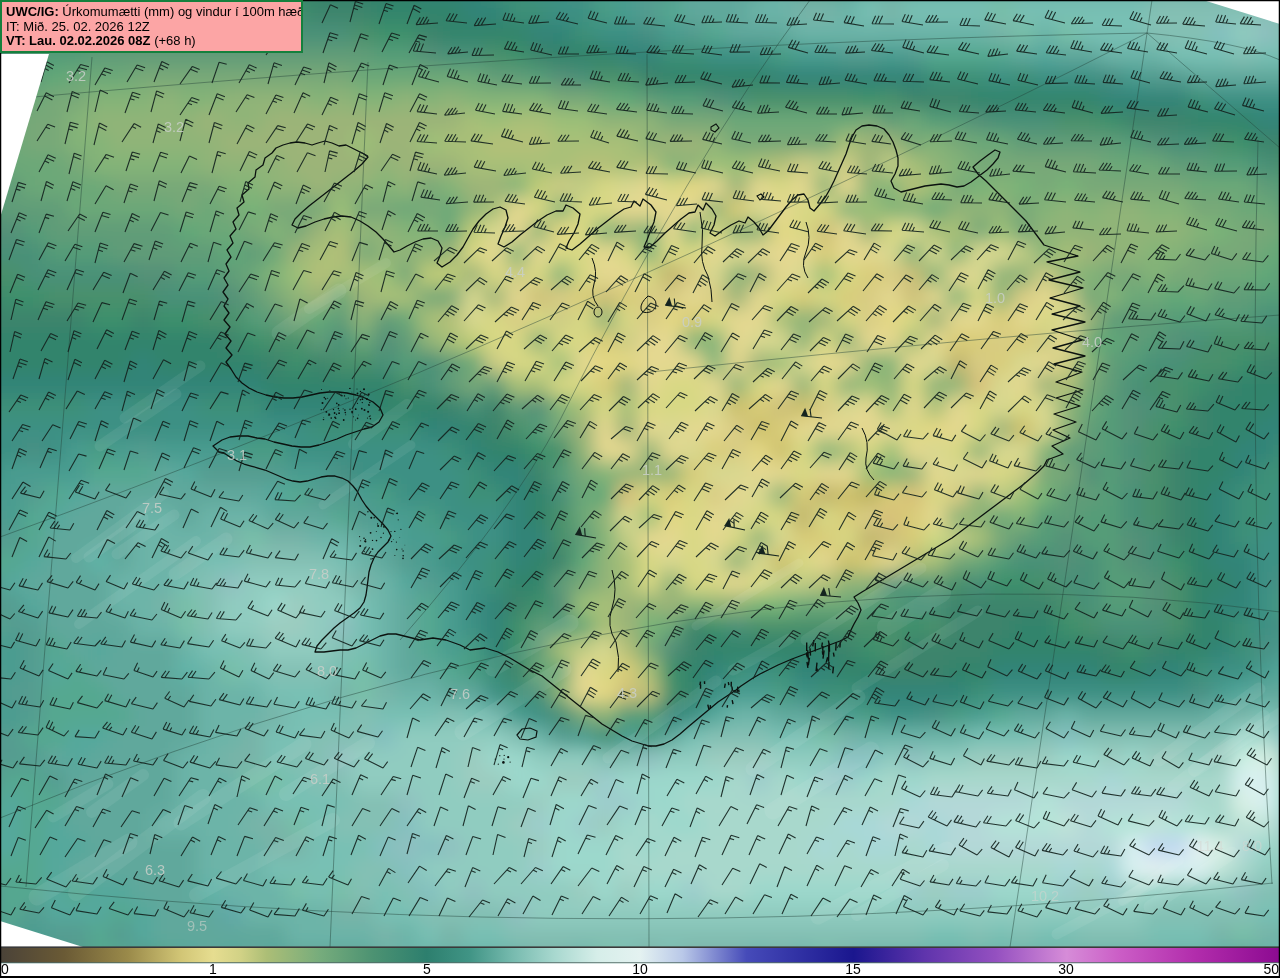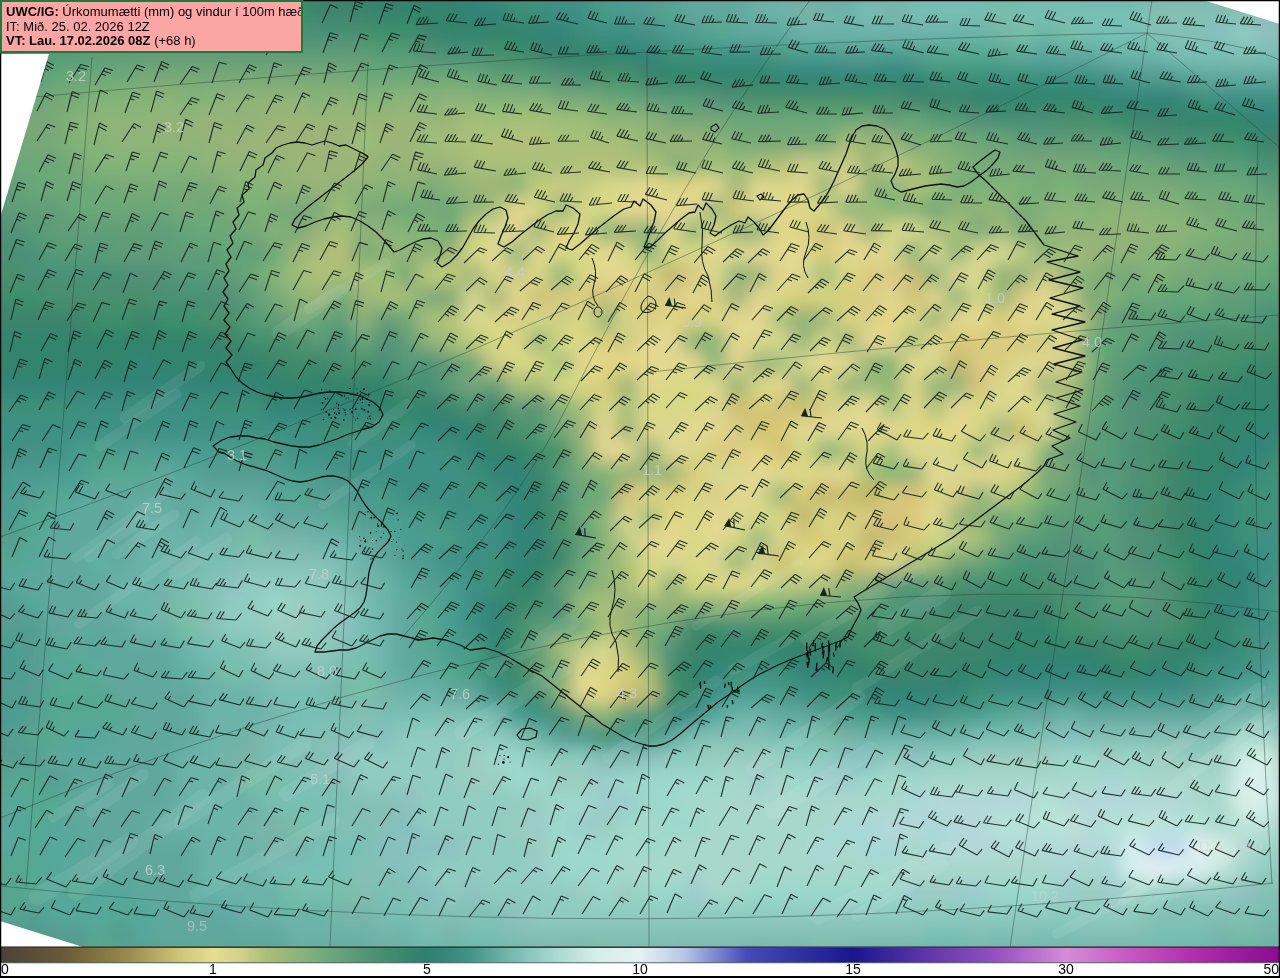--- a/index.html
+++ b/index.html
@@ -1982,13 +1982,13 @@
         <text x="1" y="974">0</text>
         <text x="213" y="974" text-anchor="middle">1</text>
         <text x="427" y="974" text-anchor="middle">5</text>
         <text x="640" y="974" text-anchor="middle">10</text>
         <text x="853" y="974" text-anchor="middle">15</text>
         <text x="1066" y="974" text-anchor="middle">30</text>
         <text x="1279" y="974" text-anchor="end">50</text>
       </g>
 <rect x="0" y="0" width="1280" height="978" fill="none" stroke="#000" stroke-width="2.5"></rect>
 </svg>
-<div style="position:absolute;left:0;top:0;width:303px;height:53px;background:#fca5a5;border:2px solid #15803d;font-family:'Liberation Sans',sans-serif;font-size:13px;line-height:14.6px;padding:3px 0 0 4px;box-sizing:border-box;color:#000;white-space:nowrap;overflow:hidden;"><b>UWC/IG:</b> Úrkomumætti (mm) og vindur í 100m hæð<br>IT: Mið. 25. 02. 2026 12Z<br><b>VT: Lau. 17.02.2026 08Z</b> (+68 h)</div>
+<div style="position:absolute;left:0;top:0;width:303px;height:53px;background:#fca5a5;border:2px solid #15803d;font-family:'Liberation Sans',sans-serif;font-size:13px;line-height:14.6px;padding:3px 0 0 4px;box-sizing:border-box;color:#000;white-space:nowrap;overflow:hidden;"><b>UWC/IG:</b> Úrkomumætti (mm) og vindur í 100m hæð<br>IT: Mið. 25. 02. 2026 12Z<br><b>VT: Lau. 02.02.2026 08Z</b> (+68 h)</div>
 </div>
 </body></html>

